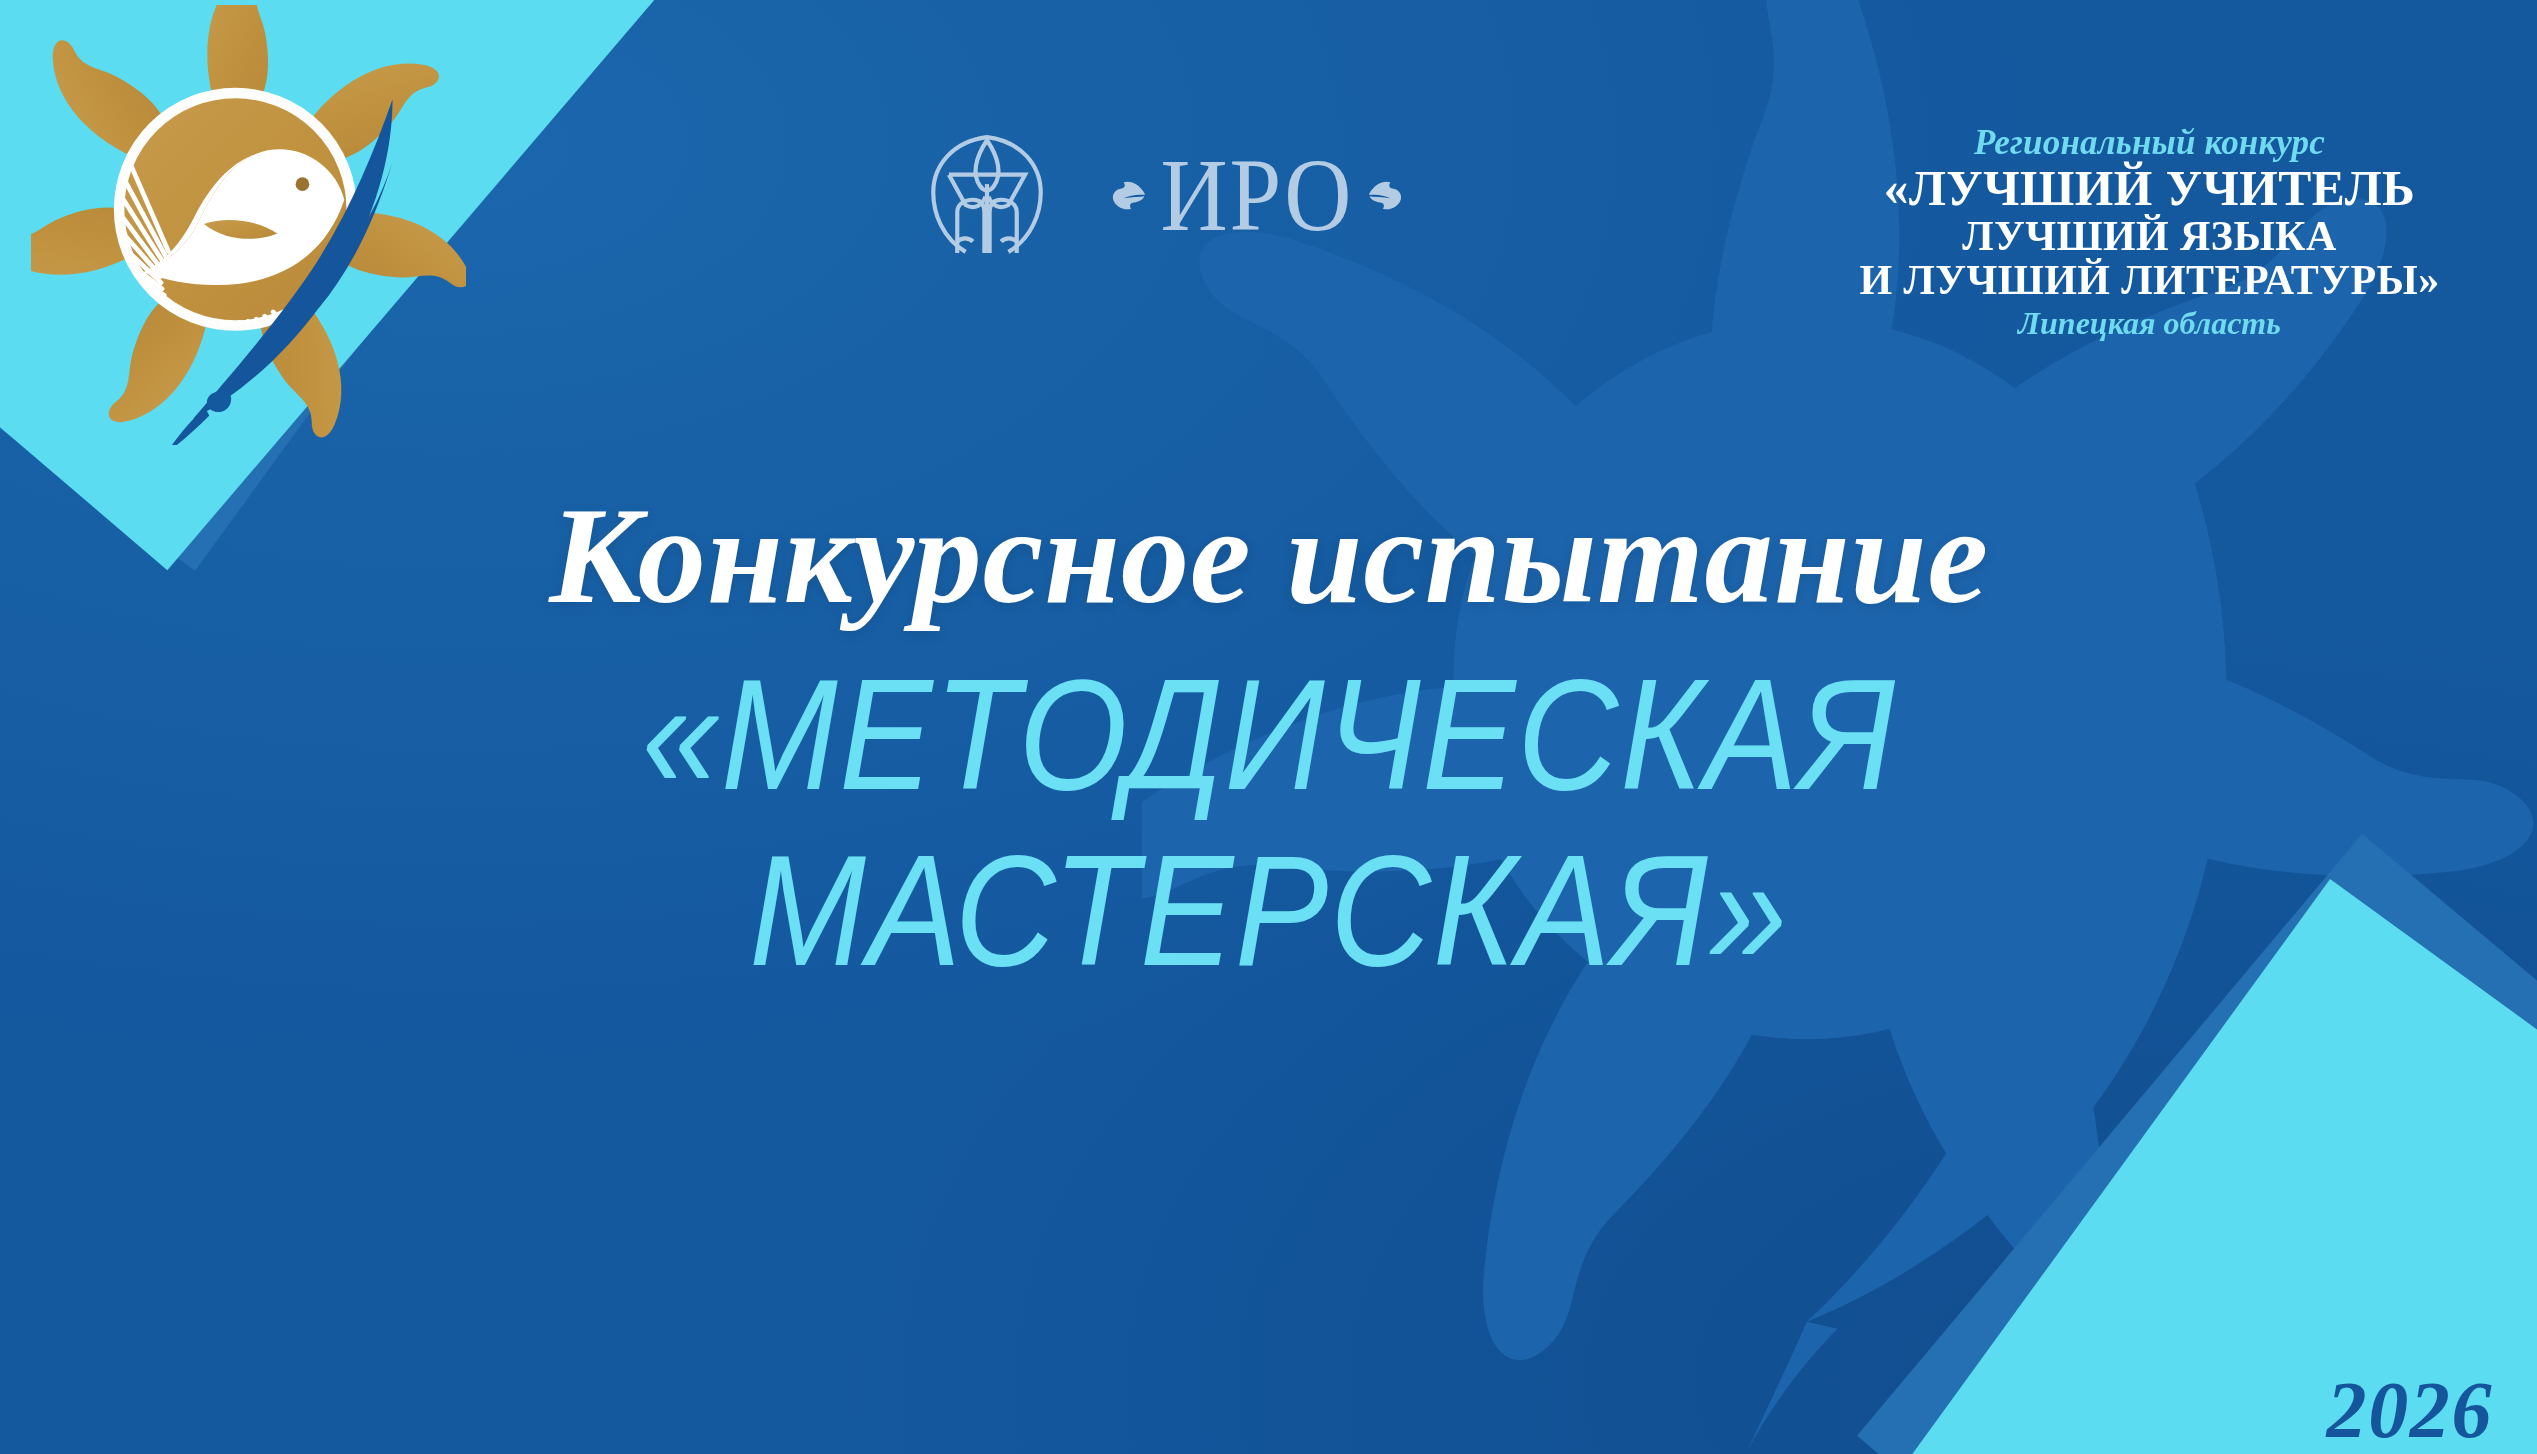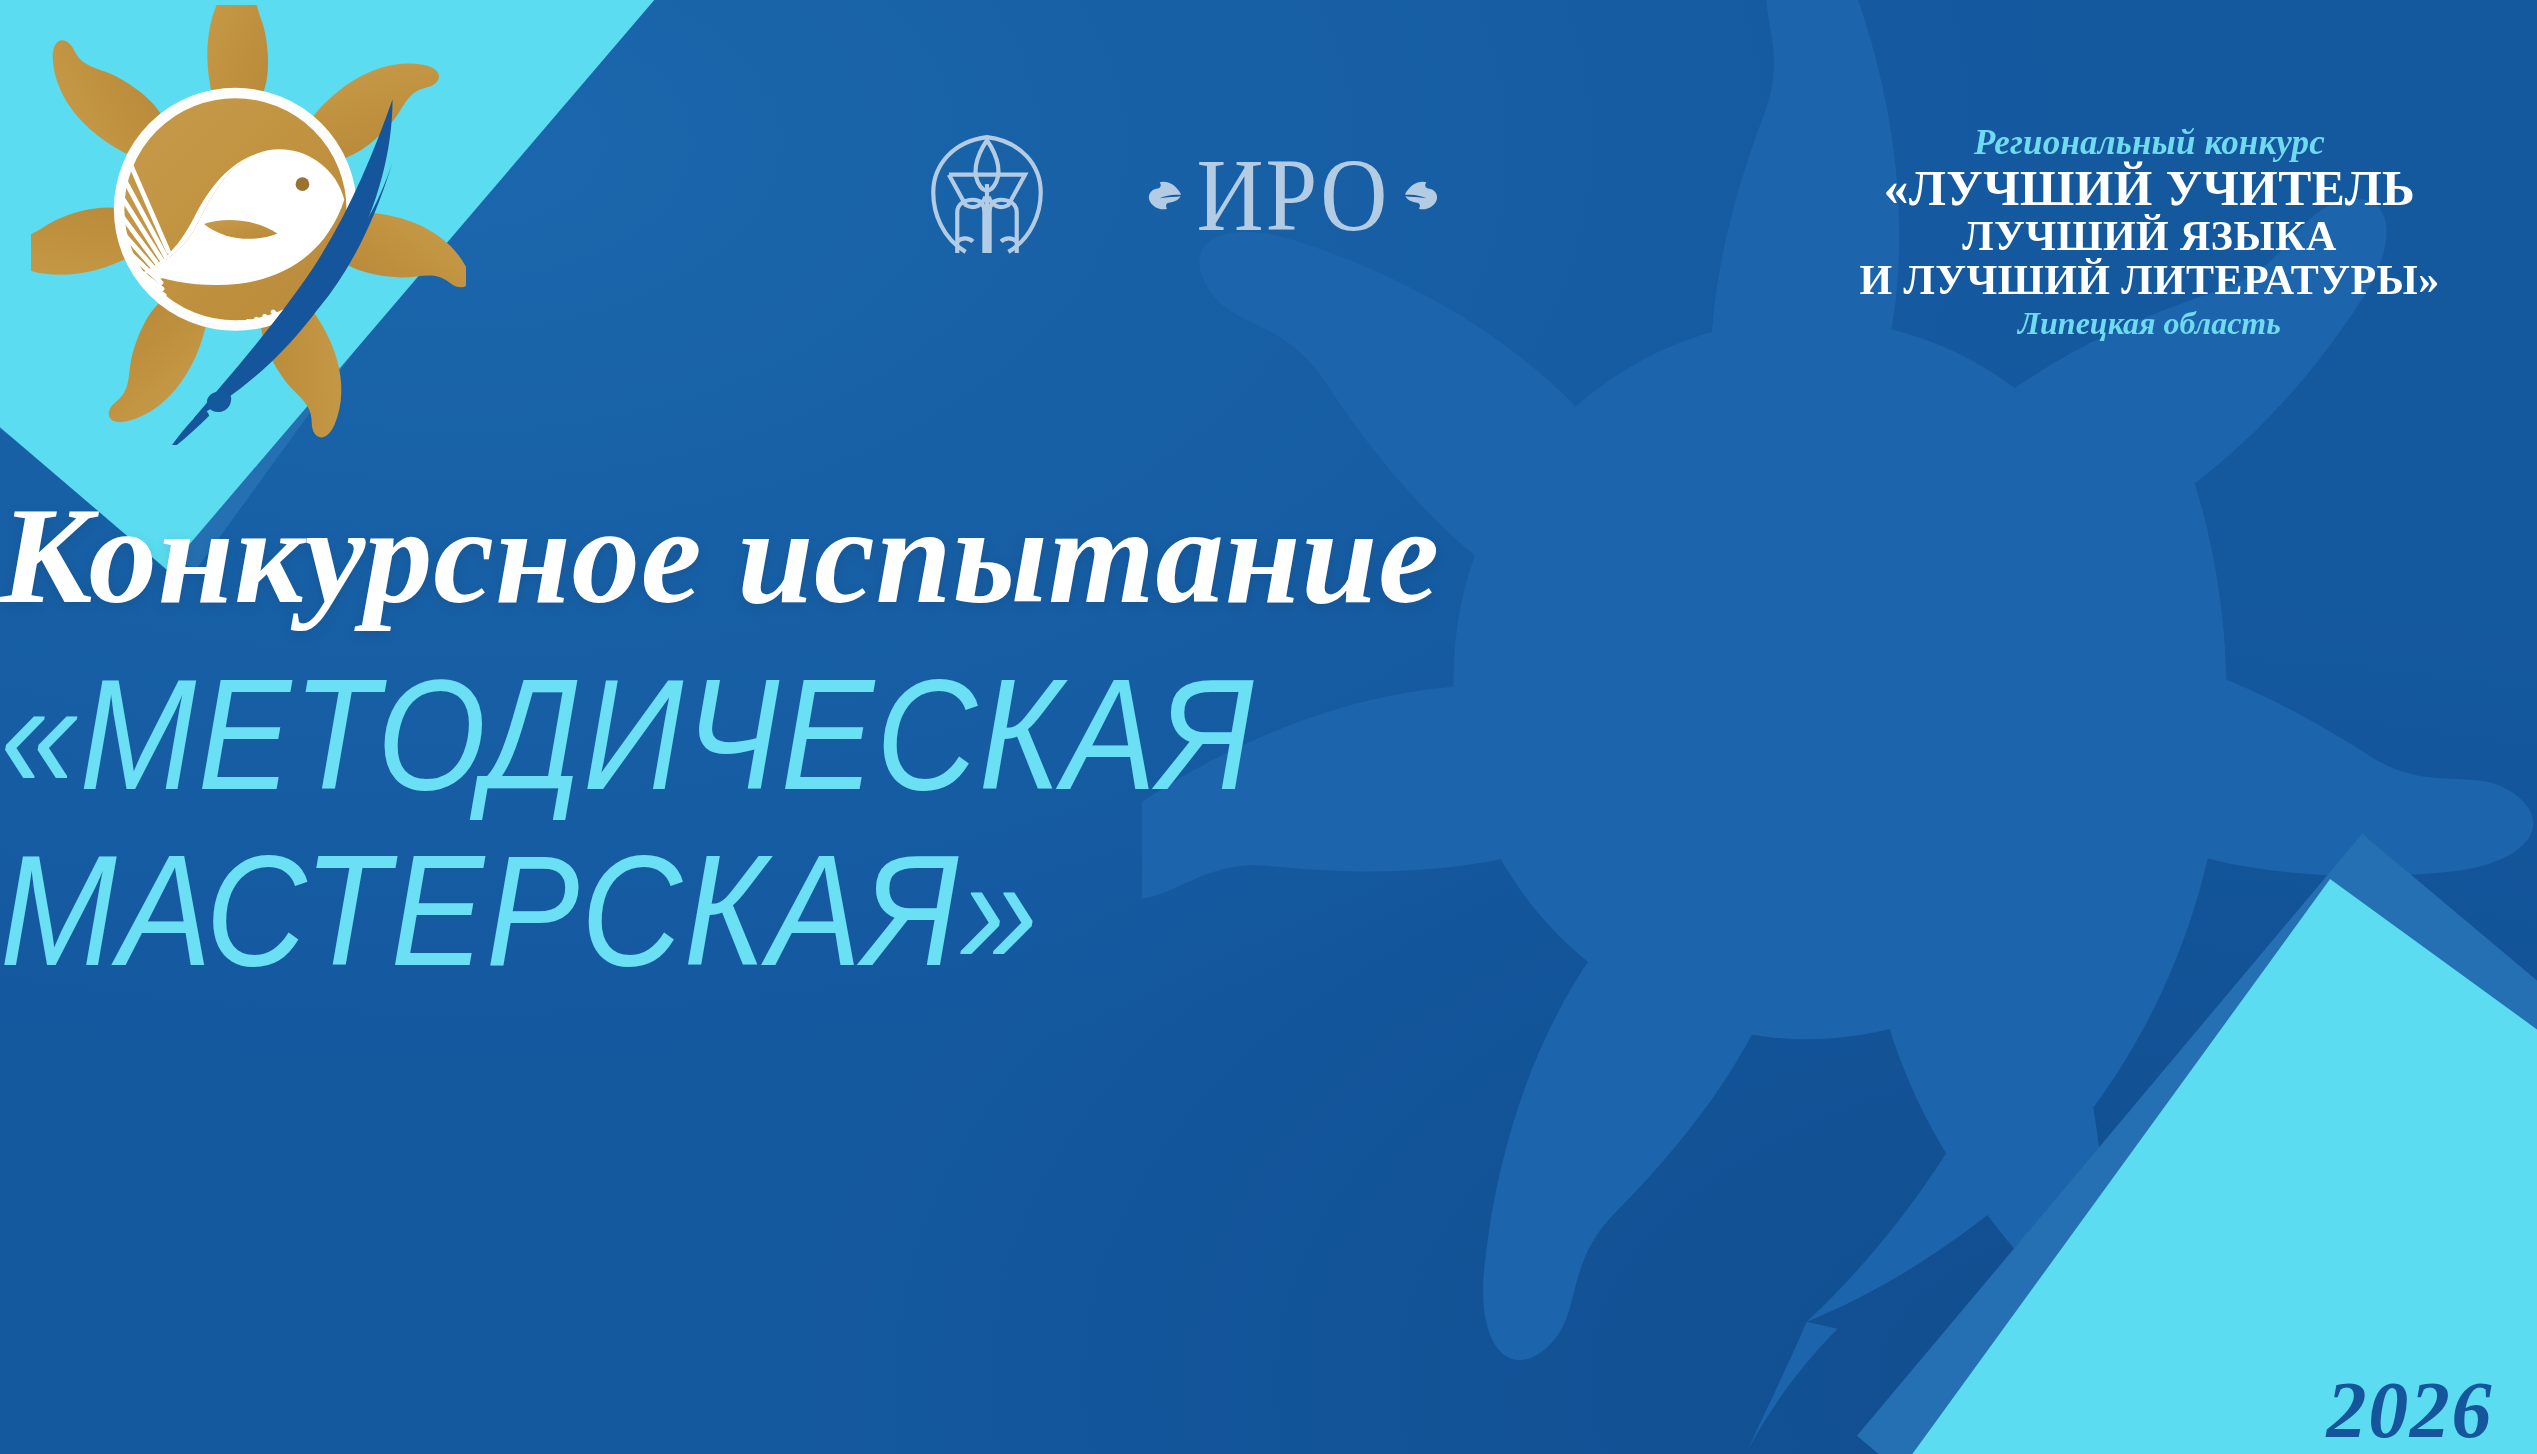--- a/index.html
+++ b/index.html
@@ -79,21 +79,21 @@
     font-size:80px;
     letter-spacing:.02em;
     color:#15559C;
     z-index:6;
   }
 
   
   .iro{
     position:absolute;
     left:930px; top:134px;
-    display:flex; align-items:center; gap:104px;
+    display:flex; align-items:center; gap:68px;
     height:120px;
   }
   .iro .emblem{width:114px;height:120px;display:block;}
   .iro .word{
     display:flex; align-items:center; gap:13.6px;
   }
   .iro .leaf{width:35px;height:37px;display:block;}
   .iro .letters{
     font-family:"Liberation Serif", serif;
     font-size:93px;
@@ -147,21 +147,21 @@
     color:#70DAEF;
     display:block;
     margin-top:5.2px;
   }
 
   
   .main{
     position:absolute;
     left:0; right:0;
     top:487px;
-    text-align:left;
+    text-align:center;
     z-index:4;
   }
   .main .kicker{
     font-family:"Liberation Serif", serif;
     font-style:italic; font-weight:700;
     font-size:137px;
     color:#FFFFFF;
     line-height:1.02;
     letter-spacing:.005em;
     display:block;

